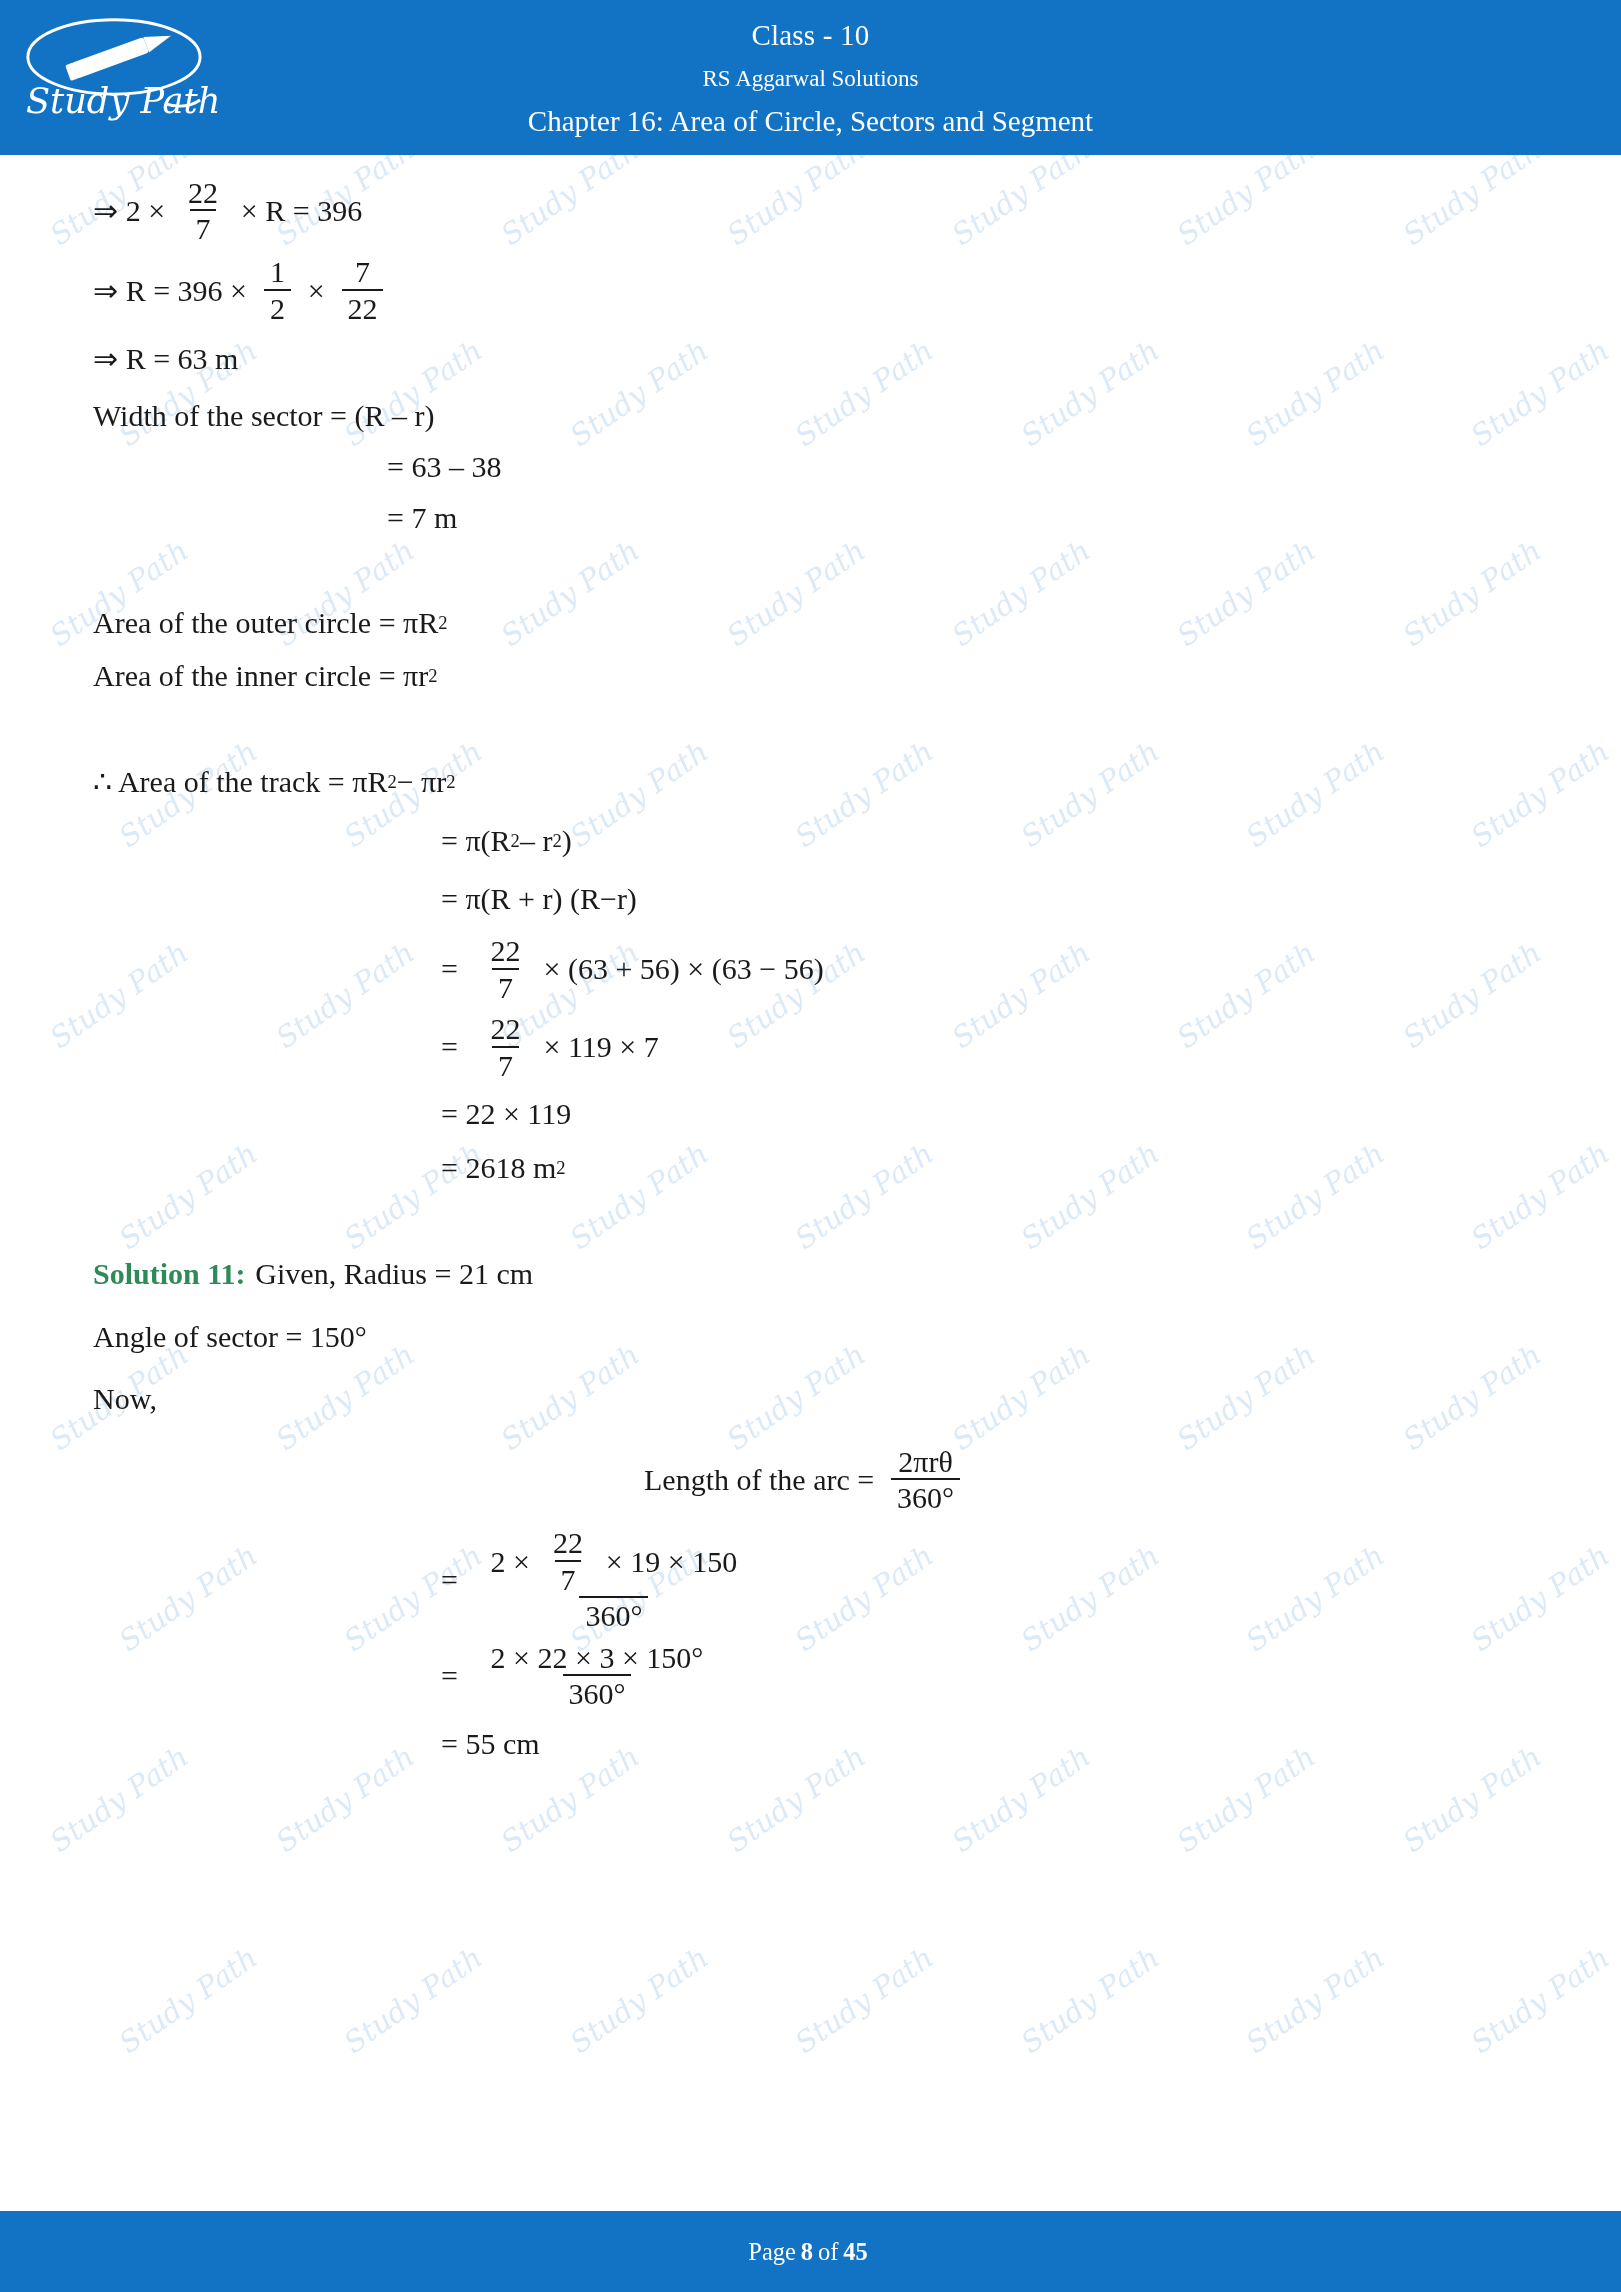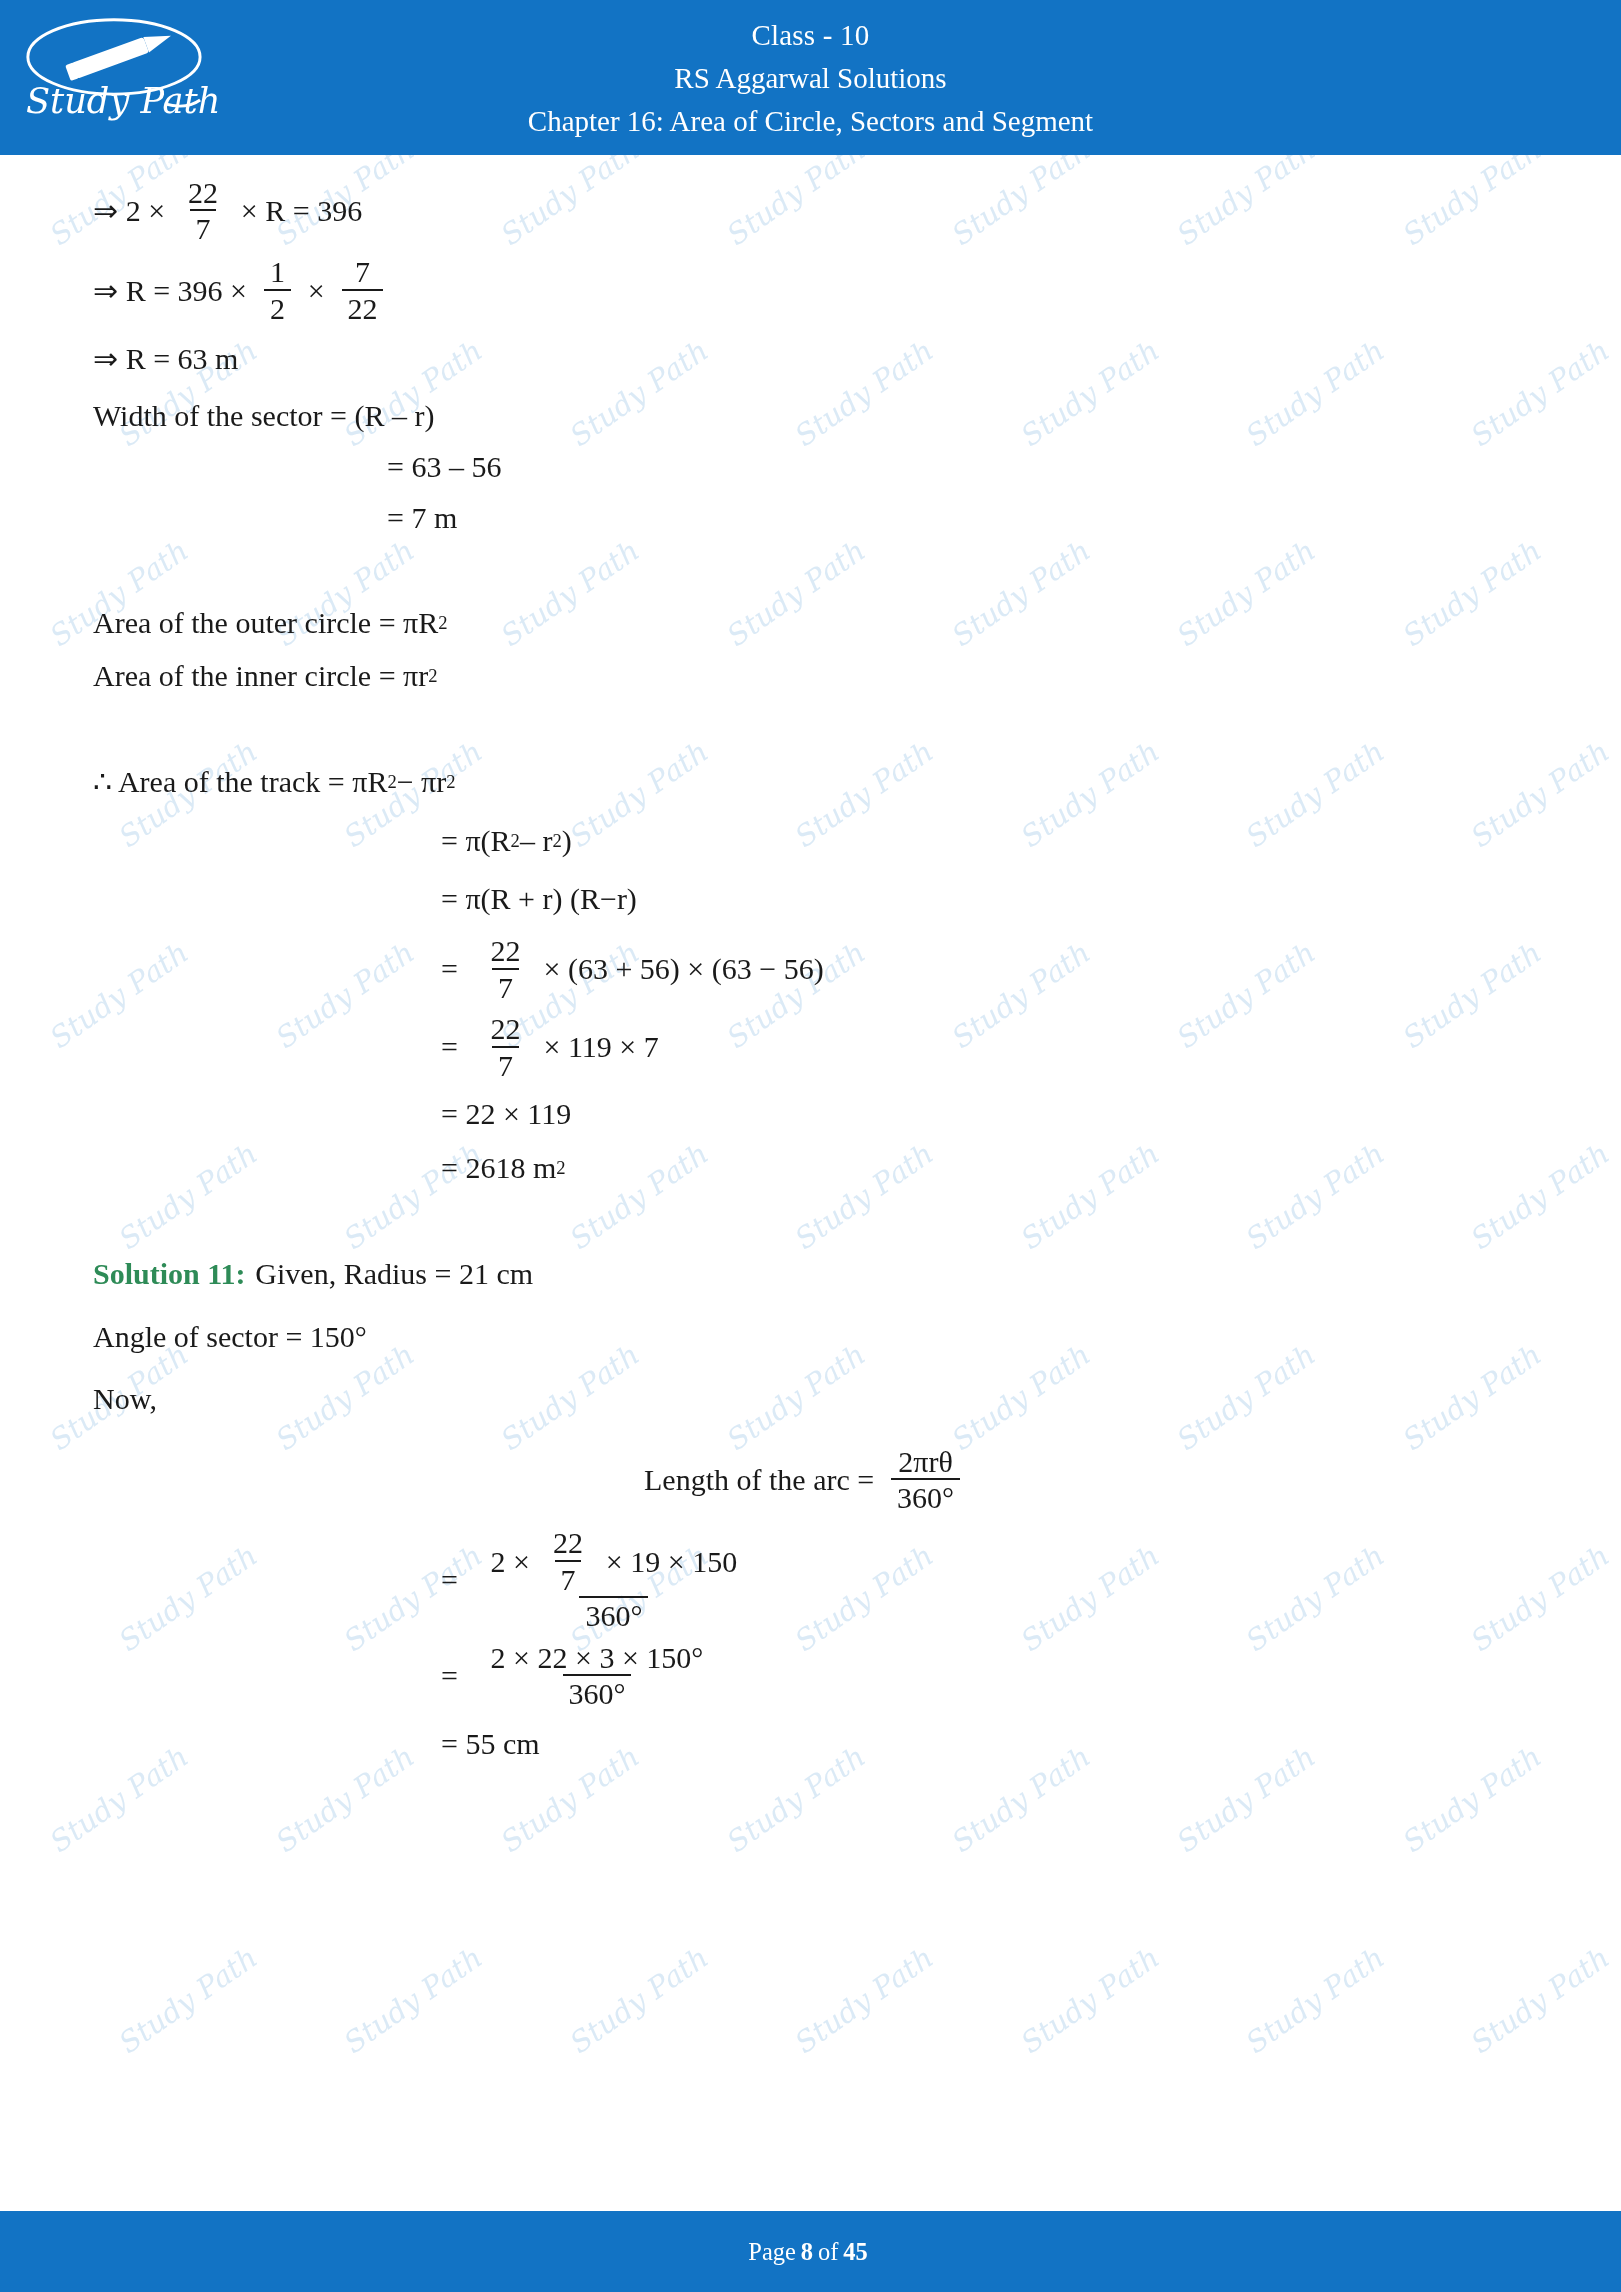--- a/index.html
+++ b/index.html
@@ -39,21 +39,21 @@
     left: 0; right: 0;
     top: 13.7px;
     text-align: center;
   }
   .header-line1 {
     font-size: 29px;
     line-height: 43px;
     letter-spacing: 0.2px;
   }
   .header-line2 {
-    font-size: 29px;
+    font-size: 23px;
     line-height: 43px;
   }
   .header-line3 {
     font-size: 29px;
     line-height: 43px;
   }
 
   
   .footer {
     position: absolute;
@@ -255,21 +255,21 @@
 
   <div class="line ind1">
     <span>⇒ R = 63 m</span>
   </div>
 
   <div class="line ind1" style="margin-bottom:5.9px;">
     <span>Width of the sector = (R – r)</span>
   </div>
 
   <div class="line ind3" style="margin-bottom:5.9px;">
-    <span>= 63 – 56</span>
+    <span>= 63 – 38</span>
   </div>
 
   <div class="line ind3">
     <span>= 7 m</span>
   </div>
 
   <div class="gap-lg"></div>
 
   <div class="line ind1" style="margin-bottom:7.8px;">
     <span>Area of the outer circle = πR</span>

